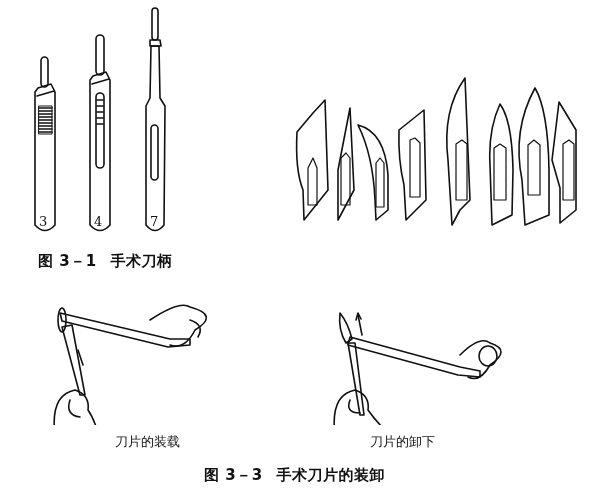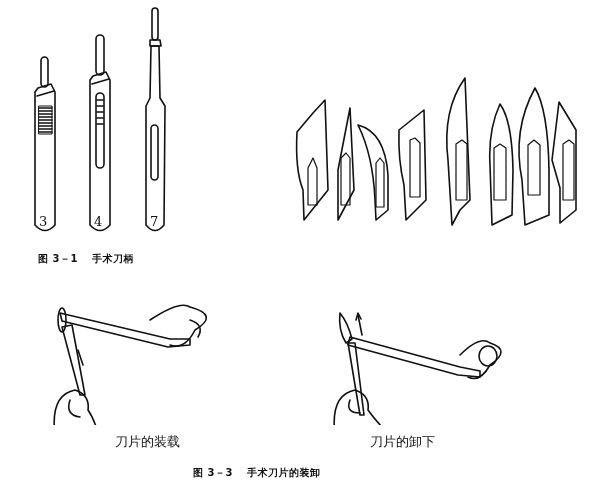--- a/index.html
+++ b/index.html
@@ -1,19 +1,19 @@
 <!DOCTYPE html>
 <html><head>
 <meta charset="utf-8">
 <style>
   html, body { margin:0; padding:0; background:#ffffff; }
   body { width:615px; height:495px; position:relative; overflow:hidden;
          font-family:"DejaVu Sans", sans-serif; color:#111; }
   .fig { position:absolute; }
-  .caption { position:absolute; font-size:10px; font-weight:bold; white-space:nowrap; letter-spacing:0.5px; }
+  .caption { position:absolute; font-size:15px; font-weight:bold; white-space:nowrap; letter-spacing:0.5px; }
   .caption .num { margin-right:14px; }
   .subcap { position:absolute; font-size:13px; white-space:nowrap; }
   svg { position:absolute; left:0; top:0; }
   svg path, svg rect, svg ellipse, svg line, svg polyline { fill:none; stroke:#111; stroke-width:1.6; stroke-linejoin:round; stroke-linecap:round; }
   .hnum { font-family:"DejaVu Serif", serif; font-size:13px; fill:#111; stroke:none; }
 </style>
 </head>
 <body>
 
 <div class="fig" style="left:0;top:0;width:250px;height:270px;">
@@ -118,16 +118,16 @@
       <path d="M28 20 L32 40"></path>
       <polyline points="26,25 28,18 31,24"></polyline>
       <path d="M130 60 Q150 40 160 48 Q182 55 160 70 Q150 88 138 82"></path>
       <ellipse cx="158" cy="61" rx="9" ry="10"></ellipse>
       <path d="M18 48 L30 120 L34 120 L25 48 Z"></path>
       <path d="M5 140 Q0 100 25 95 Q40 100 38 115 Q45 125 55 135"></path>
       <path d="M20 105 Q15 118 30 118"></path>
     </svg>
     <div class="subcap" style="left:40px;top:138px;">刀片的卸下</div>
   </div>
-  <div class="caption" style="left:193px;top:186px;">
+  <div class="caption" style="left:204px;top:186px;">
     <span class="num">图 3－3</span><span>手术刀片的装卸</span>
   </div>
 </div>
 
 </body></html>

